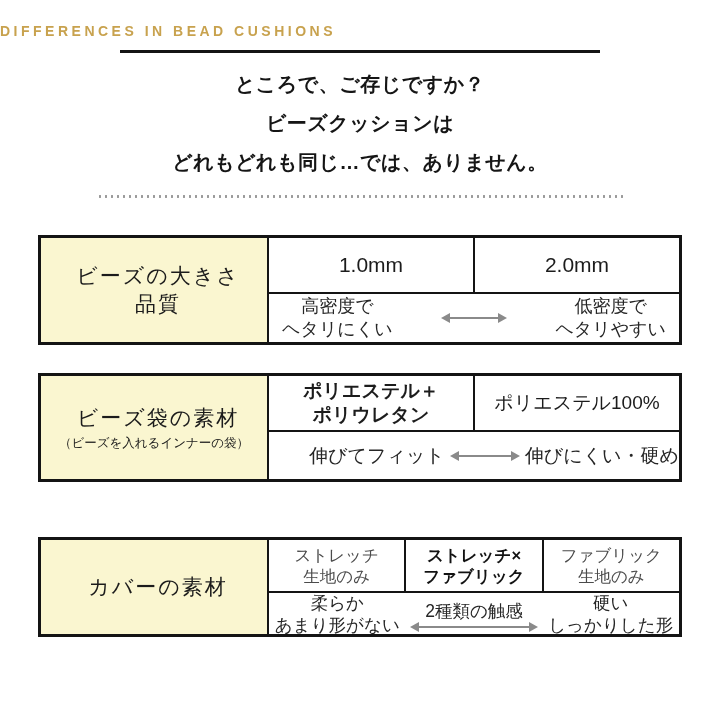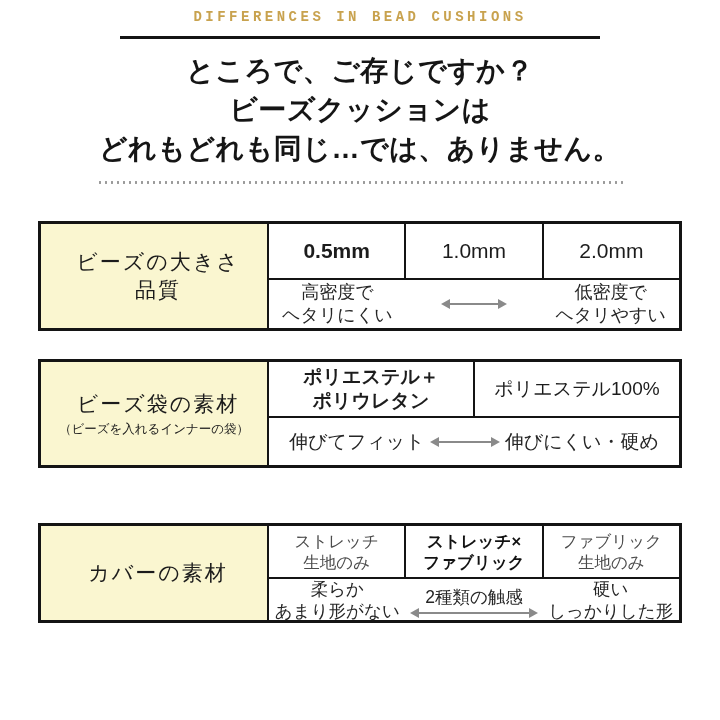--- a/index.html
+++ b/index.html
@@ -1,23 +1,23 @@
 <!DOCTYPE html>
 <html><head>
 <meta charset="utf-8">
 <style>
   html,body{margin:0;padding:0;background:#fff;}
   .page{position:relative;width:720px;height:720px;background:#ffffff;overflow:hidden;
         font-family:"Liberation Sans", sans-serif;color:#1c1c1c;}
 
   
-  .eyebrow{padding-top:8px;text-align:center;color:#C8A24E;font-size:14px;
-           font-weight:bold;letter-spacing:3.5px;line-height:18px;font-family:Liberation Mono, monospace;}
+  .eyebrow{padding-top:22px;text-align:left;color:#C8A24E;font-size:14px;
+           font-weight:bold;letter-spacing:3.5px;line-height:18px;}
   .top-rule{width:480px;height:3px;background:#141414;margin:10px auto 0;}
-  .title{margin:12px 0 0;text-align:center;font-size:28px;line-height:39px;
+  .title{margin:12px 0 0;text-align:center;font-size:20px;line-height:39px;
          font-weight:bold;color:#151515;letter-spacing:0.5px;}
   .title .line{display:block;}
   .dotted{width:527px;height:3px;margin:13px auto 0;
           background-image:radial-gradient(circle,#9a9a9a 1.1px,transparent 1.4px);
           background-size:6px 3px;background-position:left center;background-repeat:repeat-x;}
 
   
   .tbl{width:644px;margin:0 auto;border:3px solid #141414;display:flex;
        box-sizing:border-box;background:#fff;}
   .t1{margin-top:37px;} .t2{margin-top:28px;} .t3{margin-top:55px;}
@@ -37,21 +37,21 @@
          align-items:center;justify-content:space-between;}
   .line{display:block;}
 
   
   .t1 .tbl-head{height:54px;} .t1 .tbl-foot{height:48px;}
   .t1 .tbl-head .cell{font-size:21px;}
   .t1 .tbl-head .cell.bold{font-weight:bold;font-size:21px;}
   .t1 .tbl-foot .txt{font-size:18px;line-height:23px;color:#262626;}
 
   
-  .t2 .tbl-head{height:54px;} .t2 .tbl-foot{height:47px;justify-content:center;gap:13px;}
+  .t2 .tbl-head{height:54px;} .t2 .tbl-foot{height:47px;justify-content:flex-end;gap:13px;}
   .t2 .tbl-head .cell{font-size:19px;line-height:24px;}
   .t2 .tbl-head .cell.bold{font-weight:bold;}
   .t2 .tbl-foot{font-size:19px;color:#262626;}
 
   
   .t3 .tbl-head{height:51px;} .t3 .tbl-foot{height:41px;}
   .t3 .tbl-head .cell{font-size:16.5px;line-height:21px;color:#4b4b4b;}
   .t3 .tbl-head .cell.bold{font-weight:bold;color:#121212;}
   .t3 .tbl-foot .txt{font-size:17.5px;line-height:22px;color:#262626;}
 
@@ -82,21 +82,20 @@
 
   <section class="tbl t1">
     <div class="tbl-label">
       <div class="lbl-main">
         <span class="line">ビーズの大きさ</span>
         <span class="line">品質</span>
       </div>
     </div>
     <div class="tbl-main">
       <div class="tbl-head">
-        <div class="cell bold">0.5mm</div>
         <div class="cell">1.0mm</div>
         <div class="cell">2.0mm</div>
       </div>
       <div class="tbl-foot">
         <div class="third txt">
           <span class="line">高密度で</span>
           <span class="line">ヘタリにくい</span>
         </div>
         <div class="third">
           <div class="arrow arrow-t1"></div>

